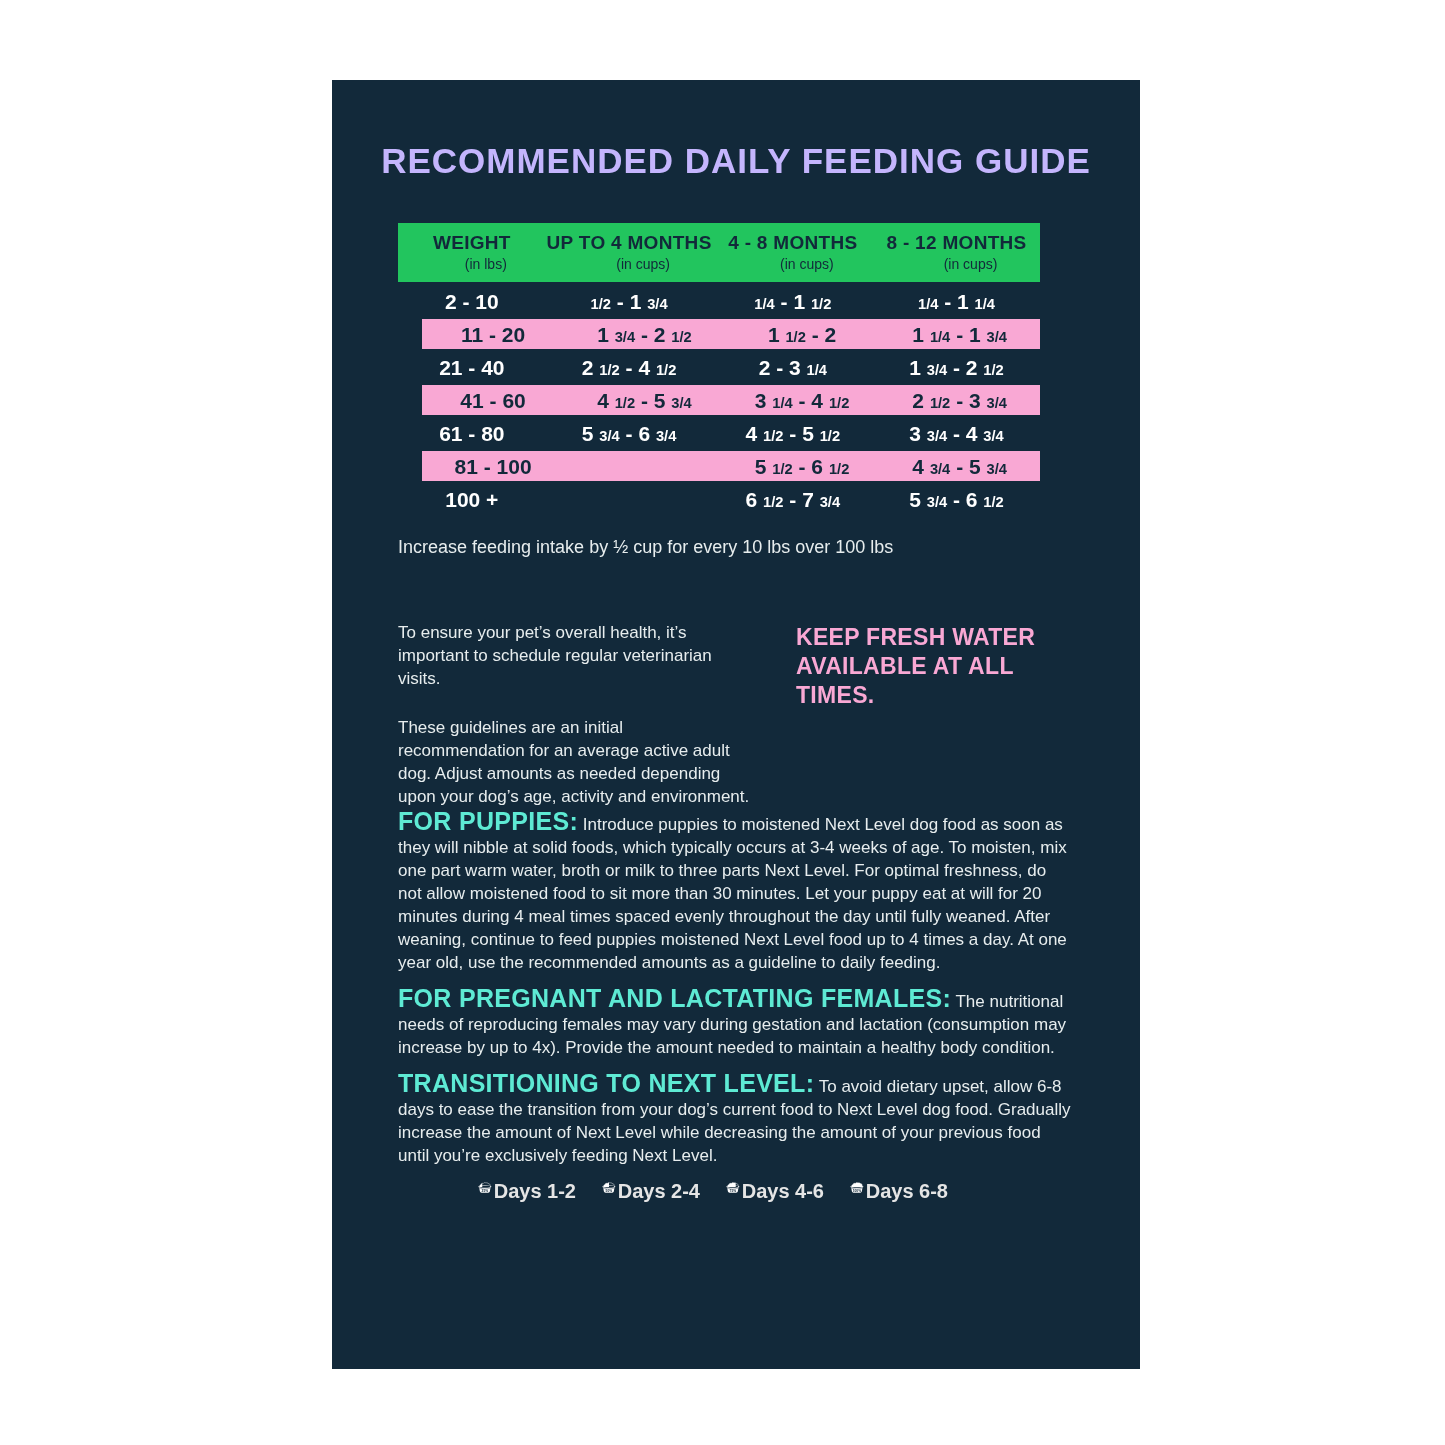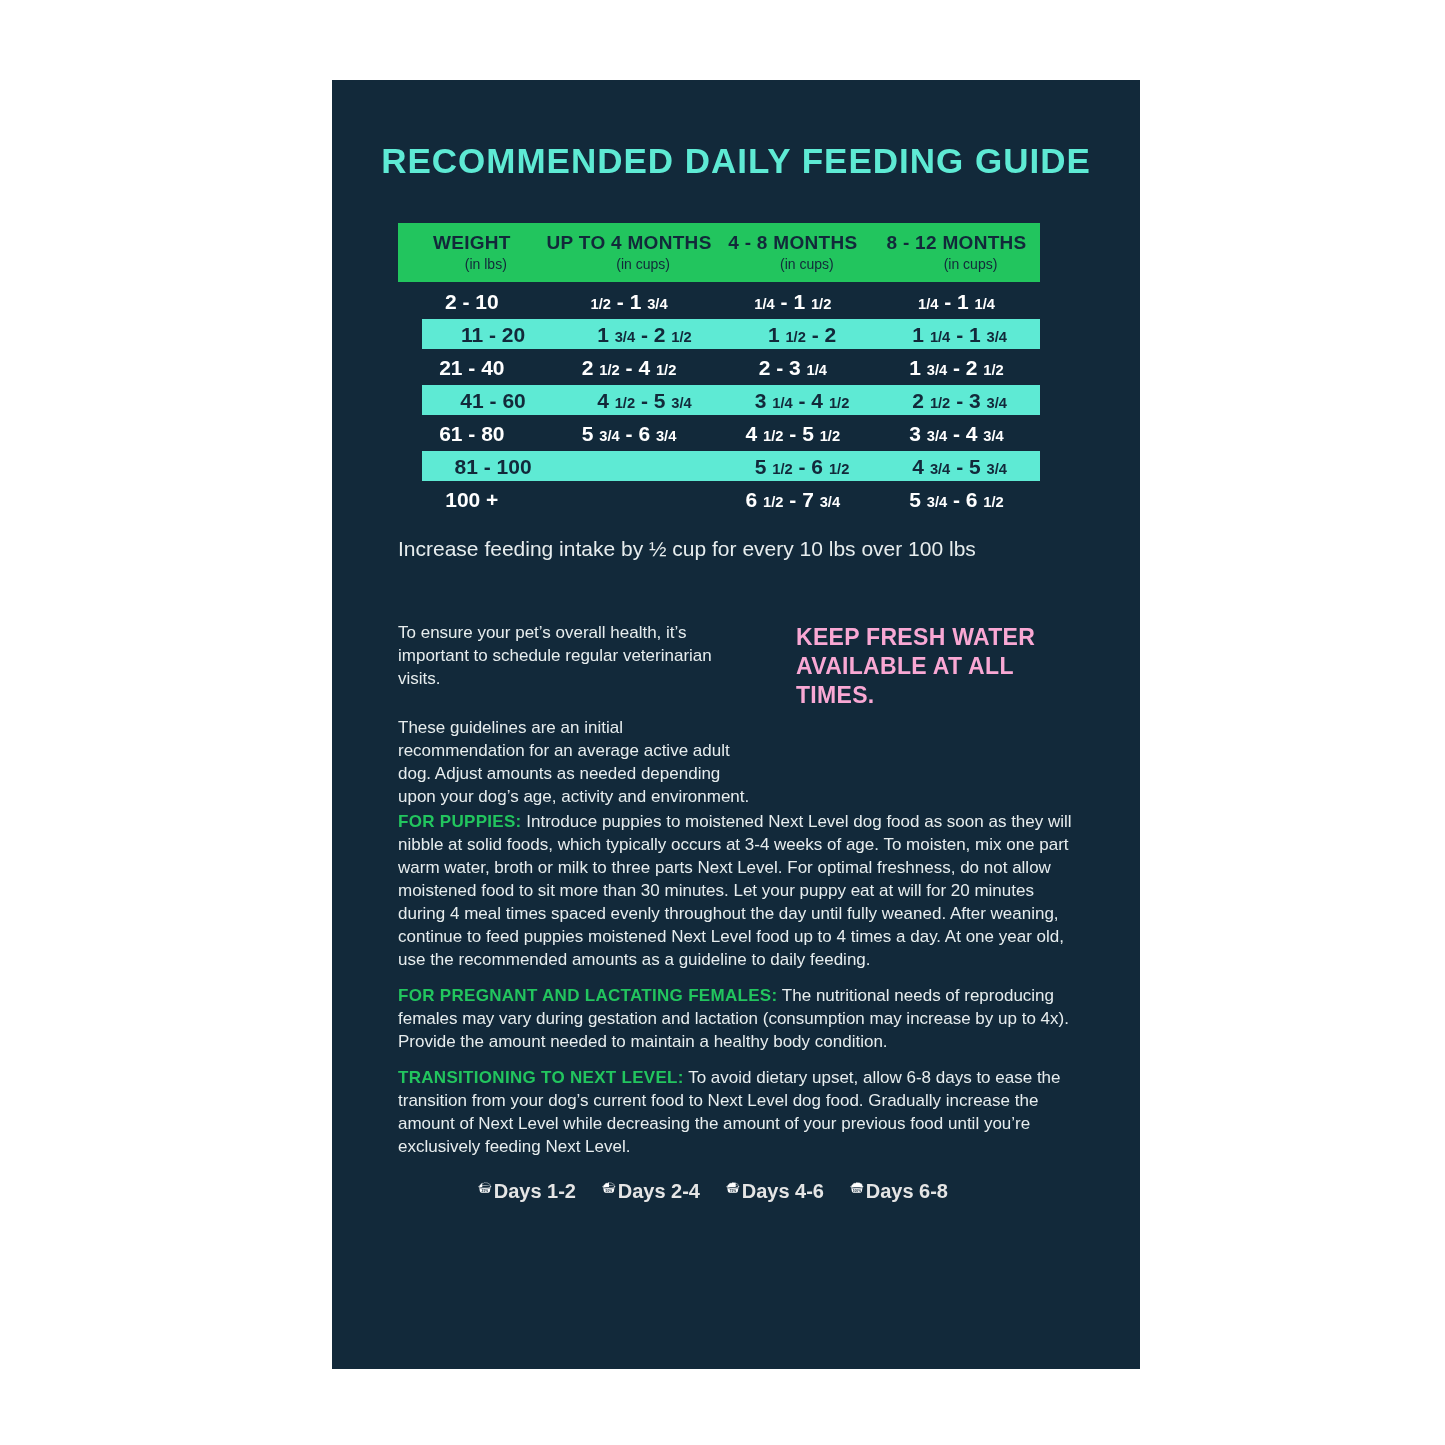--- a/index.html
+++ b/index.html
@@ -12,57 +12,57 @@
   .page{
     position:relative;width:1445px;height:1445px;background:#fff;overflow:hidden;
     font-family:"Liberation Sans","DejaVu Sans",sans-serif;
   }
   .panel{
     position:absolute;left:332px;top:80px;width:808px;height:1289px;
     background:var(--panel);
   }
   .title{
     position:absolute;top:63px;left:0;width:100%;text-align:center;
-    color:#5eead4;font-weight:bold;font-size:35px;letter-spacing:1px;line-height:1;
+    color:#c4b5fd;font-weight:bold;font-size:35px;letter-spacing:1px;line-height:1;
     white-space:nowrap;
   }
   
   .feed-table{position:absolute;top:143px;left:66px;width:642px;}
   .t-head{
     background:#22c55e;color:var(--ink);height:59px;margin-bottom:4px;
     display:grid;grid-template-columns:23% 26% 25% 26%;align-items:center;
   }
   .t-head .hcell{display:flex;flex-direction:column;align-items:center;justify-content:center;text-align:center;}
   .t-head .hlabel{font-size:19px;font-weight:bold;letter-spacing:.3px;line-height:1.1;}
   .t-head .hsub{font-size:14px;margin-top:3px;margin-left:28px;}
   .t-row{
     height:30px;margin-bottom:3px;
     display:grid;grid-template-columns:23% 26% 25% 26%;align-items:center;
     text-align:center;font-weight:bold;font-size:21px;
   }
   .t-row.dark{color:#fff;background:transparent;}
-  .t-row.light{color:var(--ink);background:#5eead4;margin-left:24px;}
+  .t-row.light{color:var(--ink);background:#f9a8d4;margin-left:24px;}
   .t-cell{display:block;line-height:1;}
   .fr{font-size:0.70em;letter-spacing:0;}
   .footnote{
     position:absolute;top:457px;left:66px;width:680px;
-    color:var(--body-text);font-size:21px;
+    color:var(--body-text);font-size:18px;
   }
   
   .notes{position:absolute;top:541px;left:66px;width:672px;}
   .notes-left{width:352px;}
   .notes-left p{color:var(--body-text);font-size:17px;line-height:23px;margin:0 0 26px 0;}
   .notes-right{
     position:absolute;left:398px;top:2px;width:260px;
     color:#f9a8d4;font-weight:bold;font-size:23px;line-height:29px;letter-spacing:.3px;
   }
   
   .sections{position:absolute;top:730px;left:66px;width:674px;}
   .sections p{color:var(--body-text);font-size:17px;line-height:23px;margin:0 0 13px 0;}
-  .sec-h{font-size:17px;font-weight:bold;color:#22c55e;letter-spacing:.3px;}
+  .sec-h{font-size:25px;font-weight:bold;color:#5eead4;letter-spacing:.3px;}
   
   .bowls{
     position:absolute;top:1072px;left:66px;width:672px;
     display:flex;justify-content:center;gap:24px;transform:translateX(-22px);
   }
   .bowl-step{width:100px;display:flex;flex-direction:row;align-items:center;}
   .bowl{width:100px;height:71px;display:block;}
   .bowl .body-fill{fill:#fff;}
   .bowl .shadow{fill:none;stroke:var(--panel);stroke-width:3;}
   .bowl .rim{fill:#fff;}

